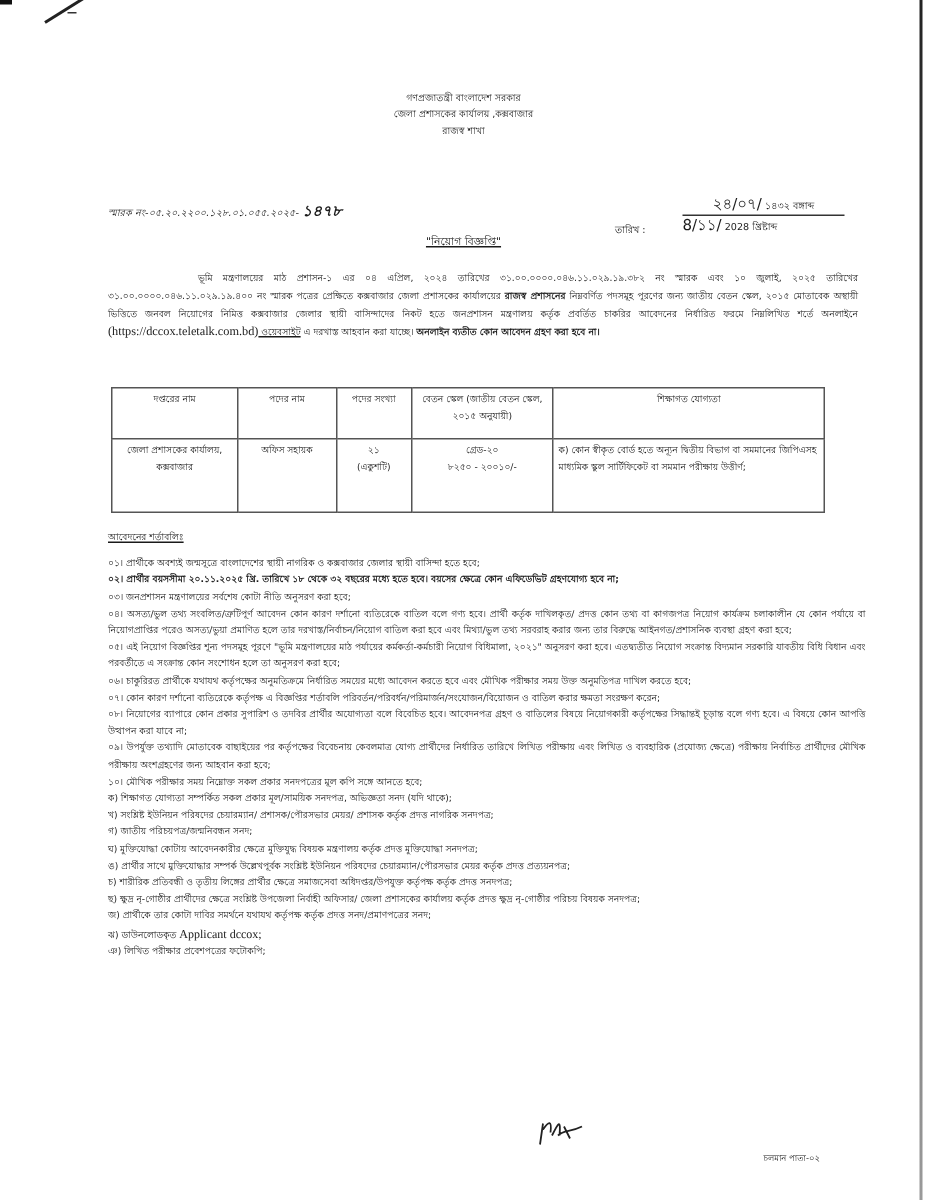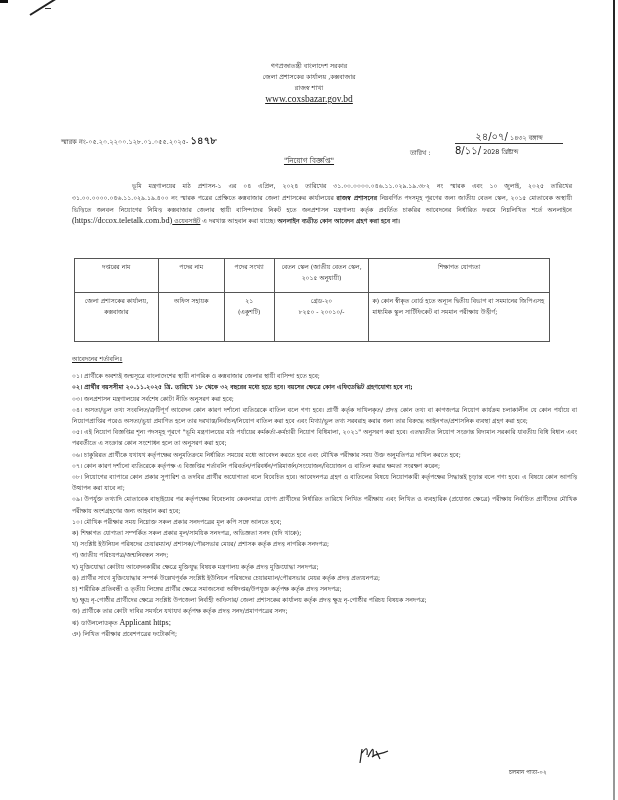--- a/index.html
+++ b/index.html
@@ -23,21 +23,21 @@
     position: absolute; left: 45px; top: 8px; width: 6px; height: 1px; background: #333;
   }
   .letterhead {
     position: absolute; top: 60px; left: 0; width: 618px; text-align: center;
     font-size: 6.3px; line-height: 11px;
   }
   .letterhead .url {
     font-family: "Liberation Serif", serif; font-size: 9.5px; text-decoration: underline; line-height: 12px;
   }
   .memo-line {
-    position: absolute; top: 133px; left: 61px; font-size: 6.4px; letter-spacing: 0.1px;
+    position: absolute; top: 133px; left: 72px; font-size: 6.4px; letter-spacing: 0.1px; font-style: italic;
   }
   .memo-line .hand { font-family: "DejaVu Sans", sans-serif; font-size: 10px; font-weight: bold; }
   .date-block { position: absolute; top: 130px; left: 410px; font-size: 6.4px; }
   .date-block .label { position: absolute; top: 18px; left: 0; white-space: nowrap; }
   .date-block .vals { position: absolute; left: 45px; top: 0; width: 108px; }
   .date-block .row { white-space: nowrap; height: 13px; line-height: 13px; }
   .date-block .row .h { font-size: 10px; }
   .date-block .row1 { border-bottom: 1px solid #333; text-align: center; }
   .title {
     position: absolute; top: 155px; left: 0; width: 618px; text-align: center;
@@ -80,21 +80,20 @@
 
 <div class="scan-edge-right"></div>
 <div class="scan-edge-top-left"></div>
 <div class="pen-mark"></div>
 <div class="pen-mark2"></div>
 
 <div class="letterhead">
   <div>গণপ্রজাতন্ত্রী বাংলাদেশ সরকার</div>
   <div>জেলা প্রশাসকের কার্যালয় ,কক্সবাজার</div>
   <div>রাজস্ব শাখা</div>
-  <div class="url">www.coxsbazar.gov.bd</div>
 </div>
 
 <div class="memo-line">
   <span>স্মারক নং-০৫.২০.২২০০.১২৮.০১.০৫৫.২০২৫-</span>
   <span class="hand">১৪৭৮</span>
 </div>
 
 <div class="date-block">
   <span class="label">তারিখ :</span>
   <div class="vals">
@@ -160,21 +159,21 @@
   <p>০৯। উপর্যুক্ত তথ্যাদি মোতাবেক বাছাইয়ের পর কর্তৃপক্ষের বিবেচনায় কেবলমাত্র যোগ্য প্রার্থীদের নির্ধারিত তারিখে লিখিত পরীক্ষায় এবং লিখিত ও ব্যবহারিক (প্রযোজ্য ক্ষেত্রে) পরীক্ষায় নির্বাচিত প্রার্থীদের মৌখিক পরীক্ষায় অংশগ্রহণের জন্য আহবান করা হবে;</p>
   <p>১০। মৌখিক পরীক্ষার সময় নিম্নোক্ত সকল প্রকার সনদপত্রের মূল কপি সঙ্গে আনতে হবে;</p>
   <p class="sub">ক) শিক্ষাগত যোগ্যতা সম্পর্কিত সকল প্রকার মূল/সাময়িক সনদপত্র, অভিজ্ঞতা সনদ (যদি থাকে);</p>
   <p class="sub">খ) সংশ্লিষ্ট ইউনিয়ন পরিষদের চেয়ারম্যান/ প্রশাসক/পৌরসভার মেয়র/ প্রশাসক কর্তৃক প্রদত্ত নাগরিক সনদপত্র;</p>
   <p class="sub">গ) জাতীয় পরিচয়পত্র/জন্মনিবন্ধন সনদ;</p>
   <p class="sub">ঘ) মুক্তিযোদ্ধা কোটায় আবেদনকারীর ক্ষেত্রে মুক্তিযুদ্ধ বিষয়ক মন্ত্রণালয় কর্তৃক প্রদত্ত মুক্তিযোদ্ধা সনদপত্র;</p>
   <p class="sub">ঙ) প্রার্থীর সাথে মুক্তিযোদ্ধার সম্পর্ক উল্লেখপূর্বক সংশ্লিষ্ট ইউনিয়ন পরিষদের চেয়ারম্যান/পৌরসভার মেয়র কর্তৃক প্রদত্ত প্রত্যয়নপত্র;</p>
   <p class="sub">চ) শারীরিক প্রতিবন্ধী ও তৃতীয় লিঙ্গের প্রার্থীর ক্ষেত্রে সমাজসেবা অধিদপ্তর/উপযুক্ত কর্তৃপক্ষ কর্তৃক প্রদত্ত সনদপত্র;</p>
   <p class="sub">ছ) ক্ষুদ্র নৃ-গোষ্ঠীর প্রার্থীদের ক্ষেত্রে সংশ্লিষ্ট উপজেলা নির্বাহী অফিসার/ জেলা প্রশাসকের কার্যালয় কর্তৃক প্রদত্ত ক্ষুদ্র নৃ-গোষ্ঠীর পরিচয় বিষয়ক সনদপত্র;</p>
   <p class="sub">জ) প্রার্থীকে তার কোটা দাবির সমর্থনে যথাযথ কর্তৃপক্ষ কর্তৃক প্রদত্ত সনদ/প্রমাণপত্রের সনদ;</p>
-  <p class="sub"><span>ঝ) ডাউনলোডকৃত </span><span class="en">Applicant https;</span></p>
+  <p class="sub"><span>ঝ) ডাউনলোডকৃত </span><span class="en">Applicant dccox;</span></p>
   <p class="sub">ঞ) লিখিত পরীক্ষার প্রবেশপত্রের ফটোকপি;</p>
 </div>
 
 <svg class="signature" viewBox="0 0 40 22">
   <path d="M2 20 L4 6 M4 10 C8 4,10 4,9 12 M10 14 C14 6,16 2,15 14 M14 14 C18 10,22 12,30 8 M18 8 L22 16" stroke="#222" stroke-width="1.2" fill="none"></path>
 </svg>
 
 <div class="continued">চলমান পাতা-০২</div>
 
 </body></html>

